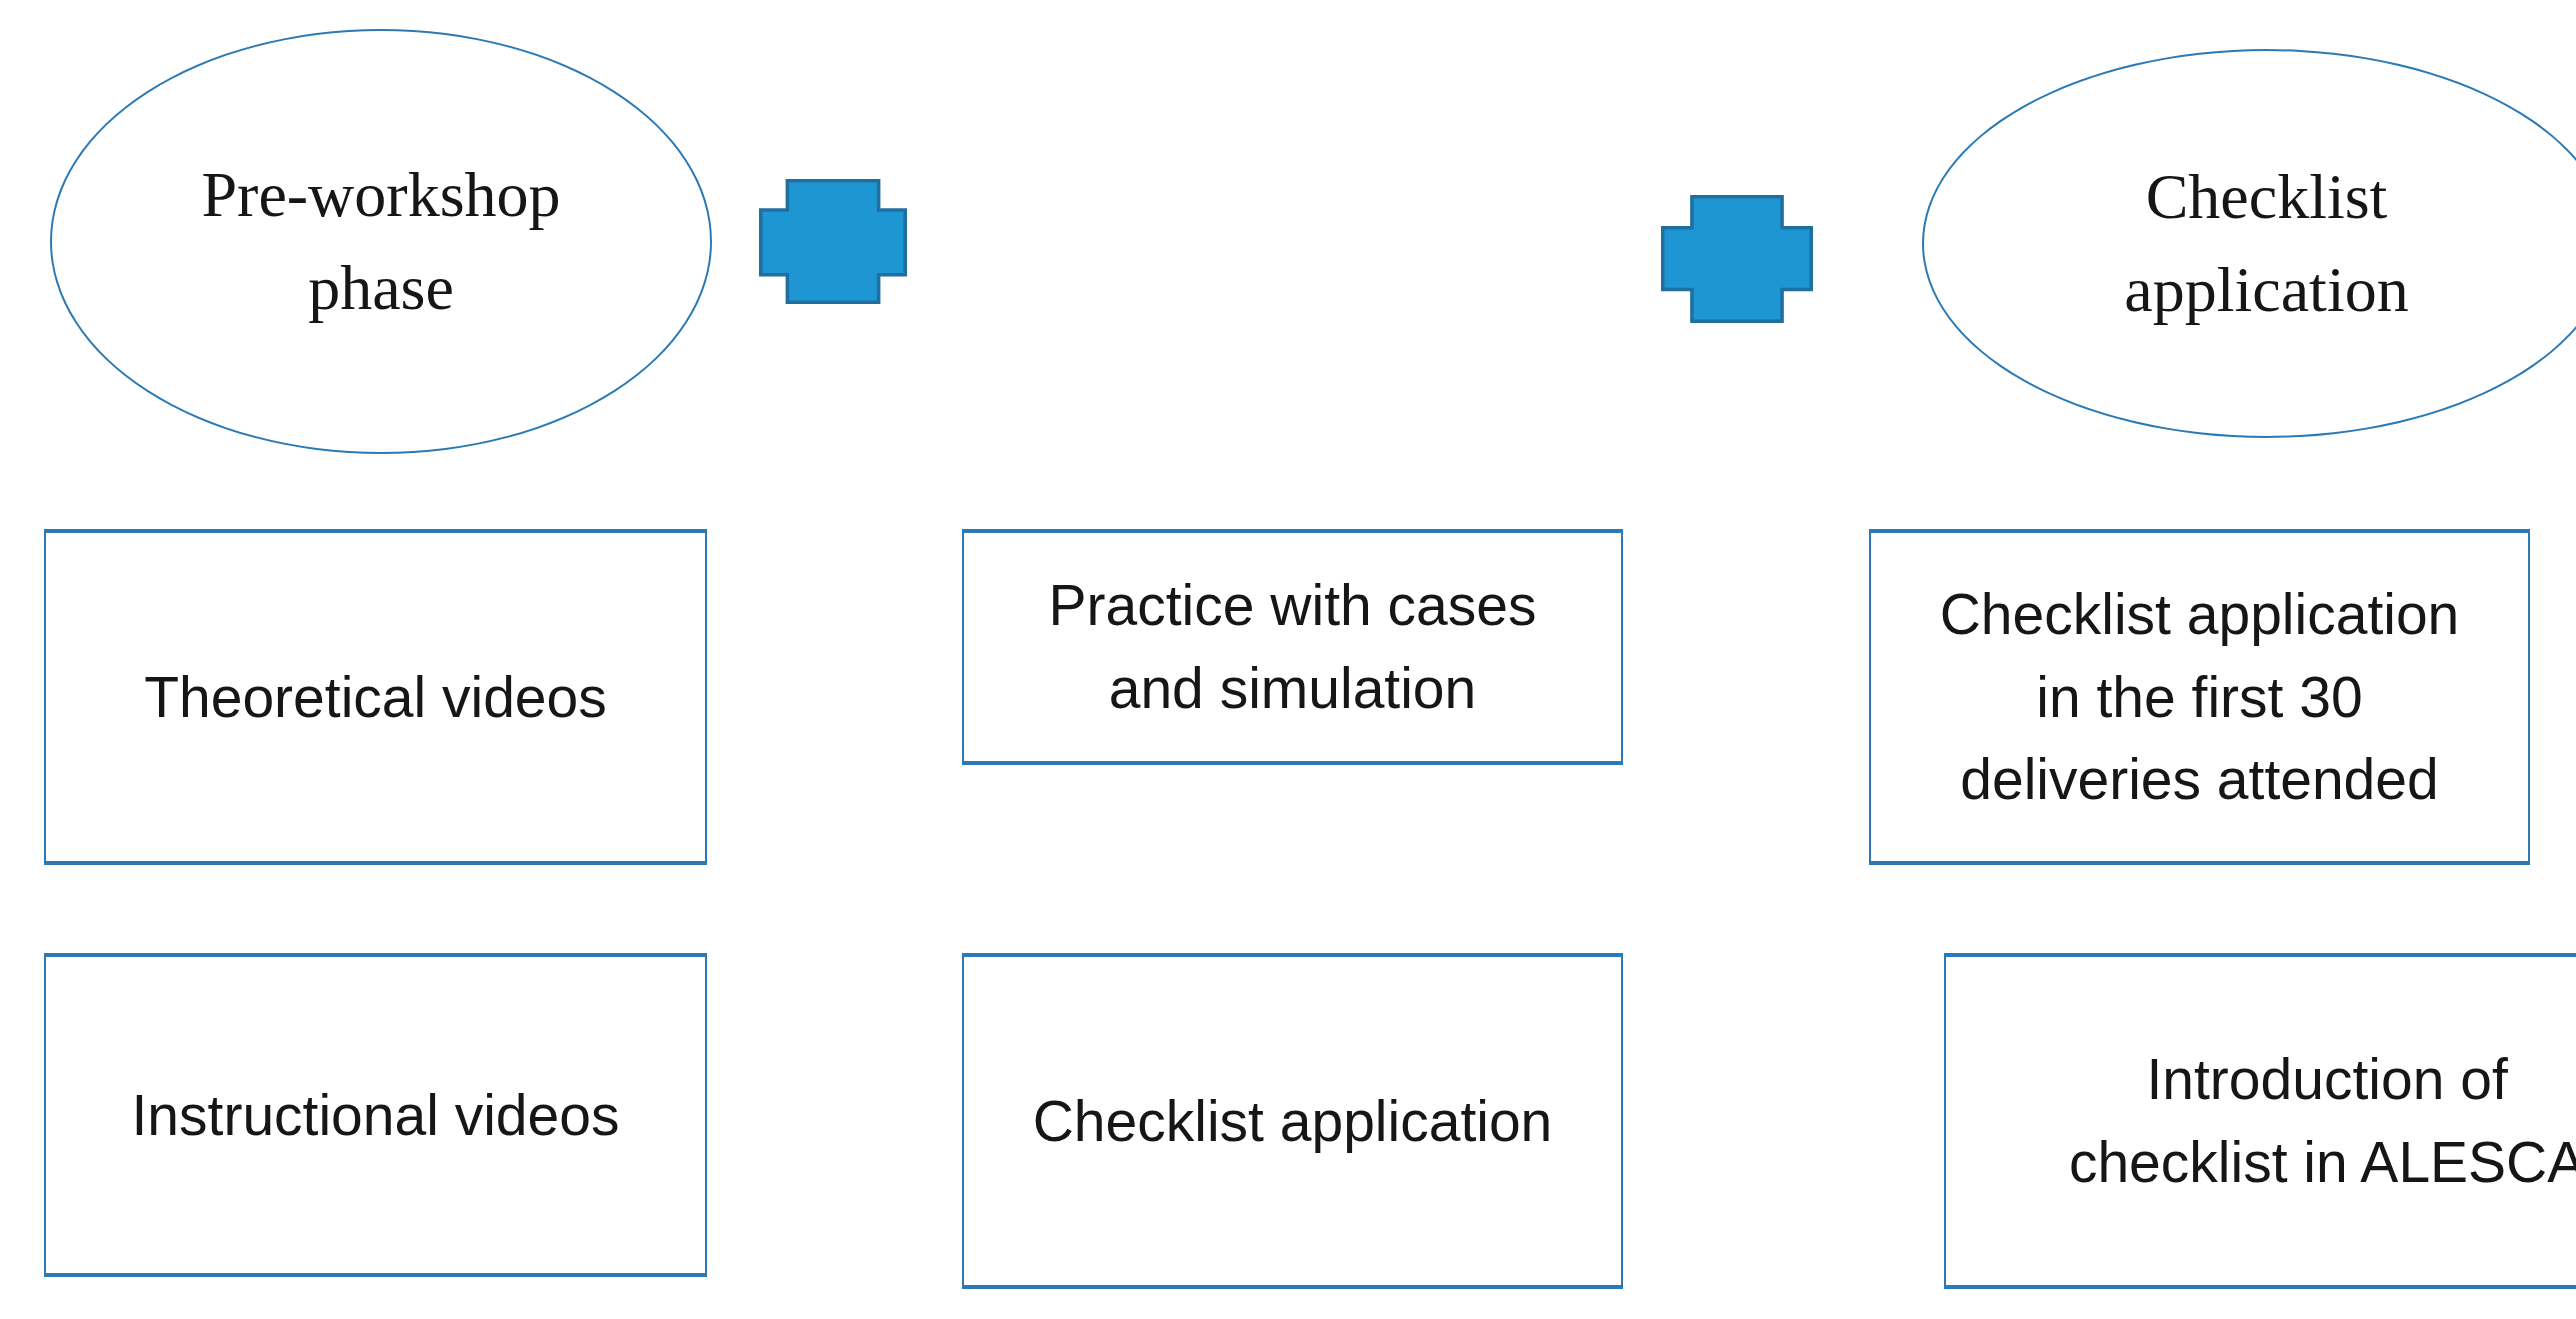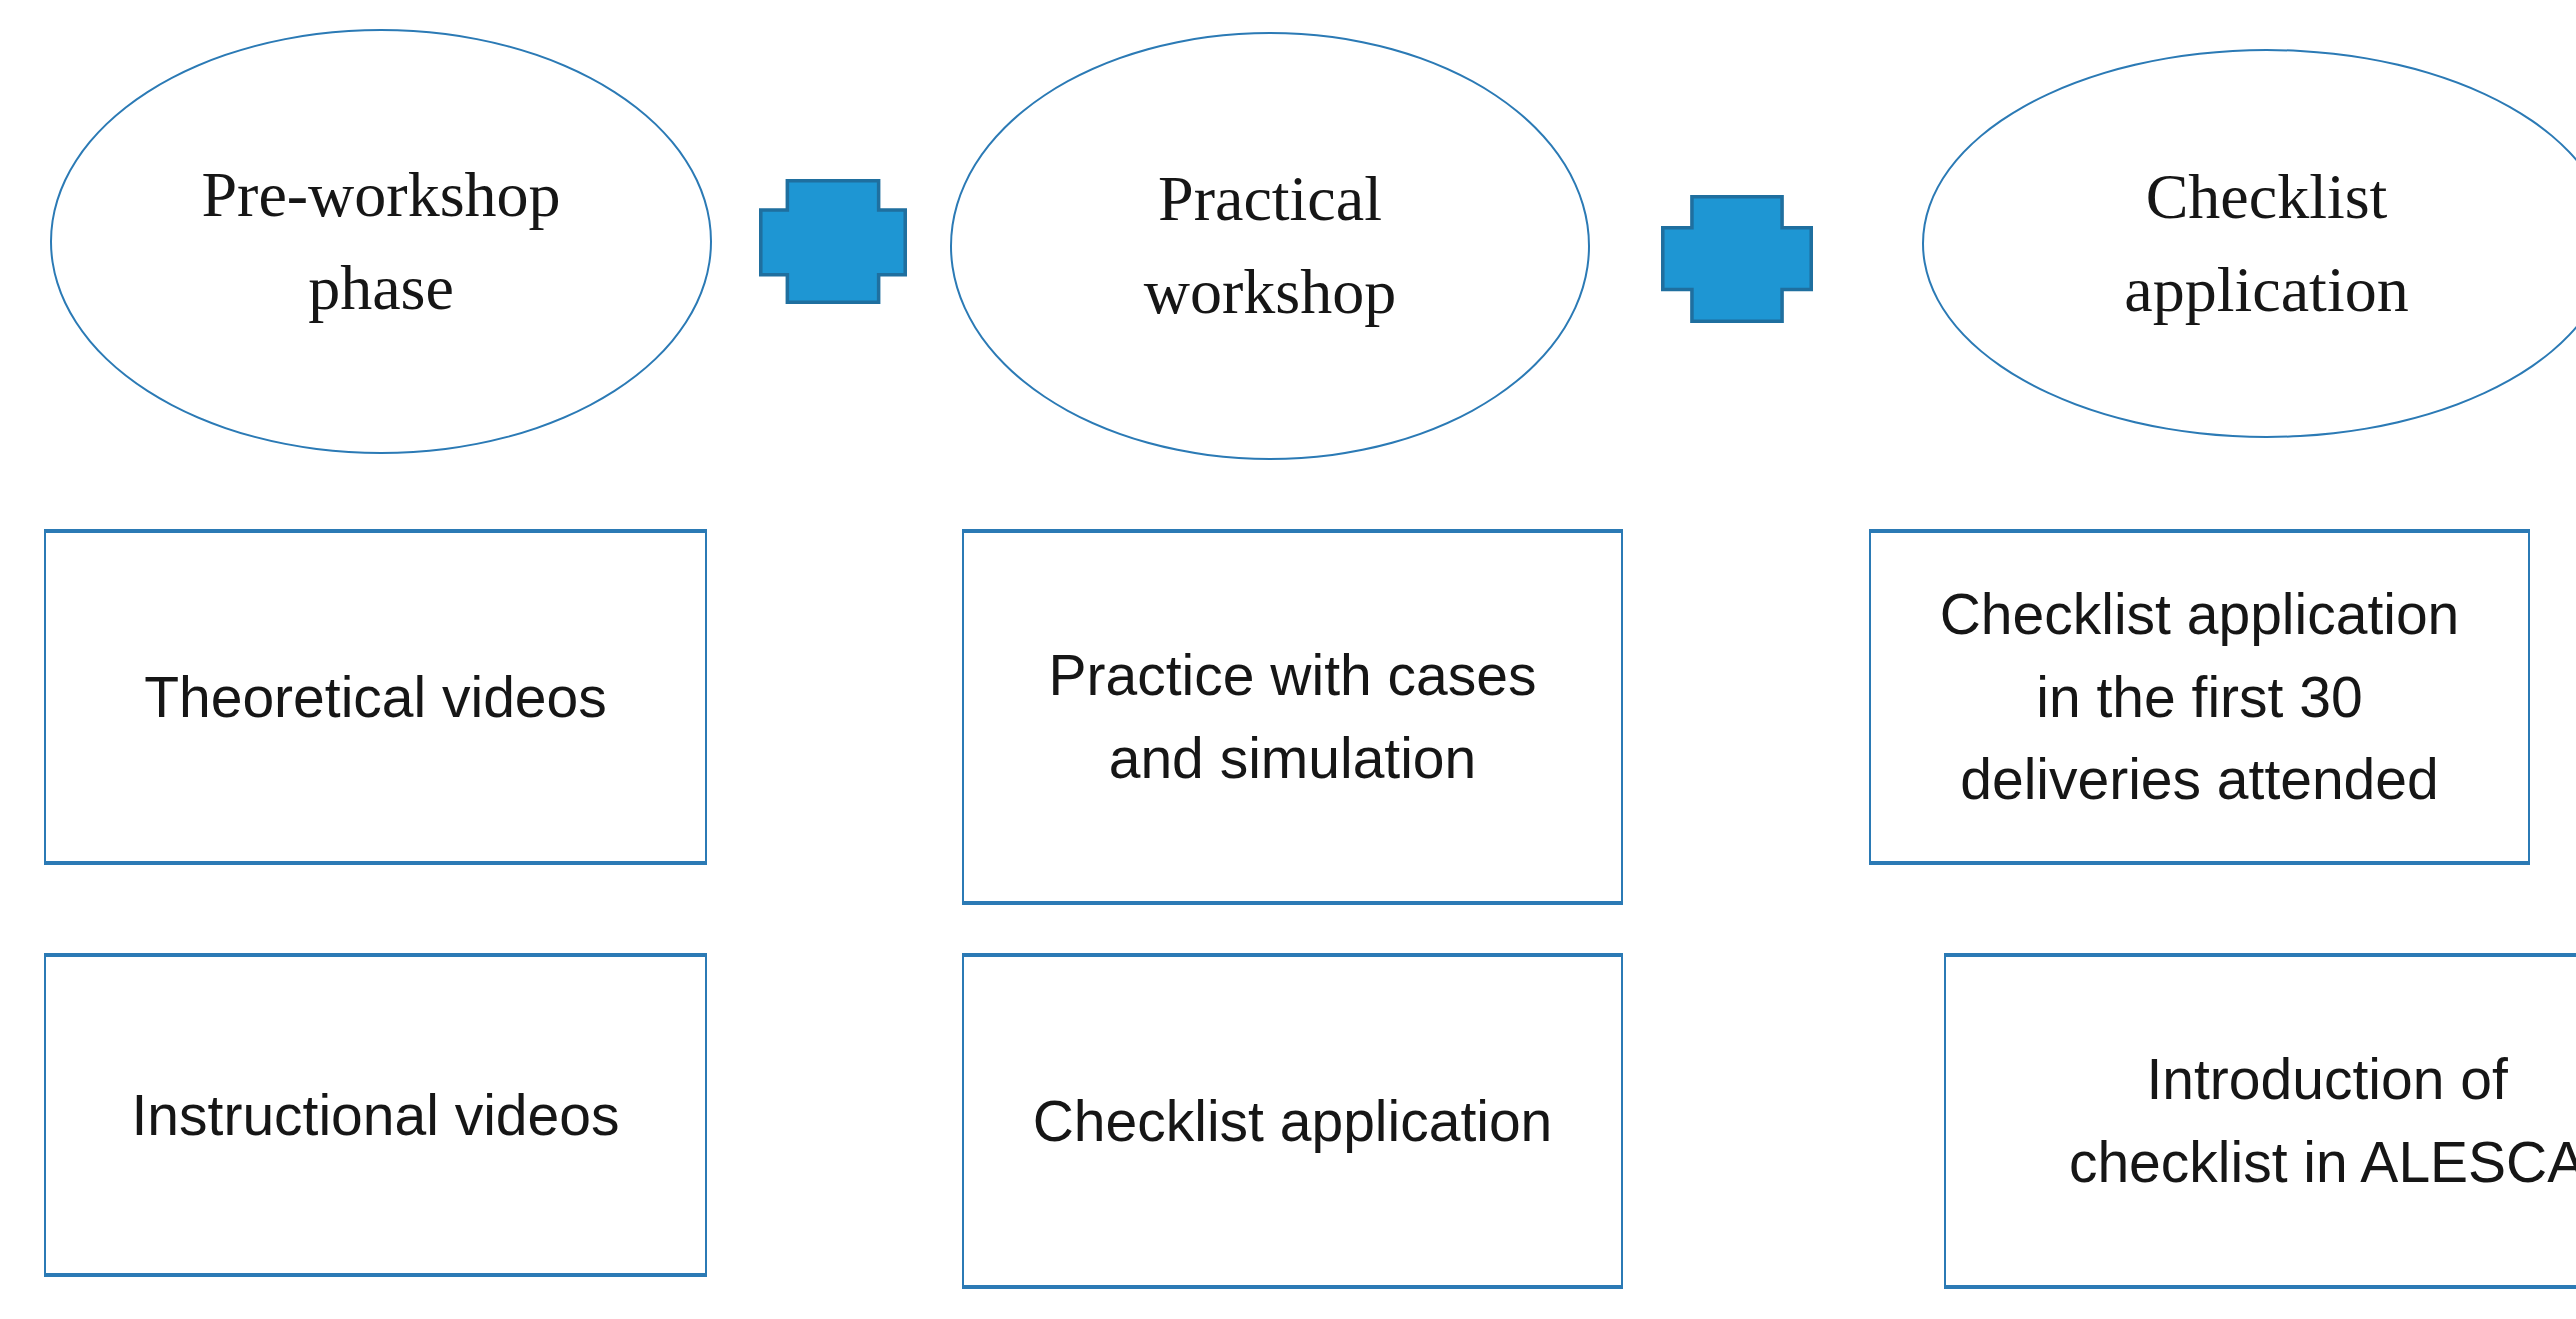--- a/index.html
+++ b/index.html
@@ -58,21 +58,21 @@
     stroke-width: 4;
   }
   
   #ellipse-1 { left: 50px;   top: 29px;  width: 662px; height: 425px; }
   #box-1-top { left: 44px;   top: 529px; width: 663px; height: 336px; }
   #box-1-bot { left: 44px;   top: 953px;width: 663px; height: 324px; }
   
   #plus-1    { left: 759px;  top: 179px; width: 148px; height: 125px; }
   
   #ellipse-2 { left: 950px; top: 32px;  width: 640px; height: 428px; }
-  #box-2-top { left: 962px; top: 529px; width: 661px; height: 376px; }
+  #box-2-top { left: 962px; top: 529px; width: 661px; height: 236px; }
   #box-2-bot { left: 962px; top: 953px;width: 661px; height: 336px; }
   
   #plus-2    { left: 1661px; top: 195px; width: 152px; height: 128px; }
   
   #ellipse-3 { left: 1922px; top: 49px;  width: 689px; height: 389px; }
   #box-3-top { left: 1869px; top: 529px; width: 661px; height: 336px; }
   #box-3-bot { left: 1944px; top: 953px;width: 661px; height: 336px; justify-content: flex-end; }
 </style>
 </head>
 <body>
@@ -87,24 +87,20 @@
     <span class="shape-label">Theoretical videos</span>
   </div>
   <div class="shape rect" id="box-1-bot">
     <span class="shape-label">Instructional videos</span>
   </div>
 
   <svg class="plus" id="plus-1" viewBox="0 0 167 141" preserveAspectRatio="none" aria-hidden="true">
     <polygon points="32,2 135,2 135,35 165,35 165,108 135,108 135,139 32,139 32,108 2,108 2,35 32,35"></polygon>
   </svg>
 
-  <div class="shape ellipse" id="ellipse-2">
-    <span class="shape-label">Practical
-workshop</span>
-  </div>
   <div class="shape rect" id="box-2-top">
     <span class="shape-label">Practice with cases
 and simulation</span>
   </div>
   <div class="shape rect" id="box-2-bot">
     <span class="shape-label">Checklist application</span>
   </div>
 
   <svg class="plus" id="plus-2" viewBox="0 0 172 145" preserveAspectRatio="none" aria-hidden="true">
     <polygon points="35,2 137,2 137,37 170,37 170,107 137,107 137,143 35,143 35,107 2,107 2,37 35,37"></polygon>

